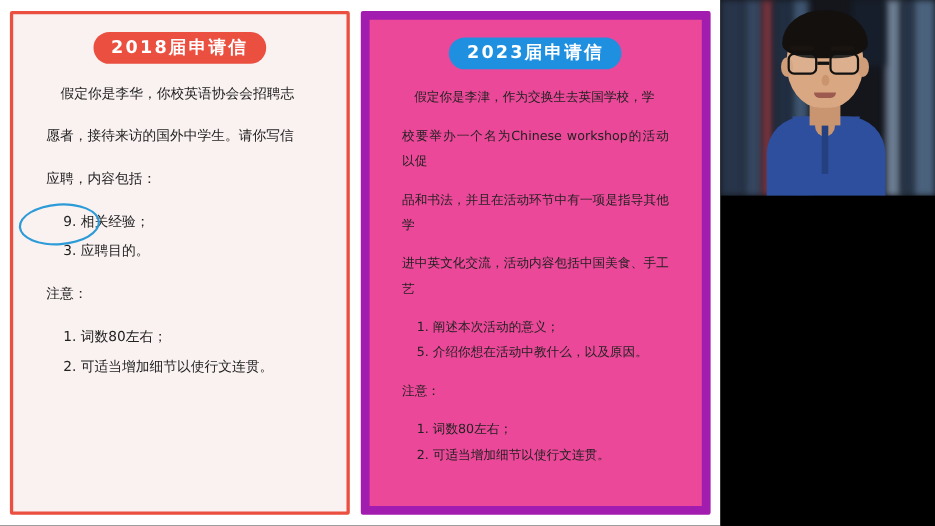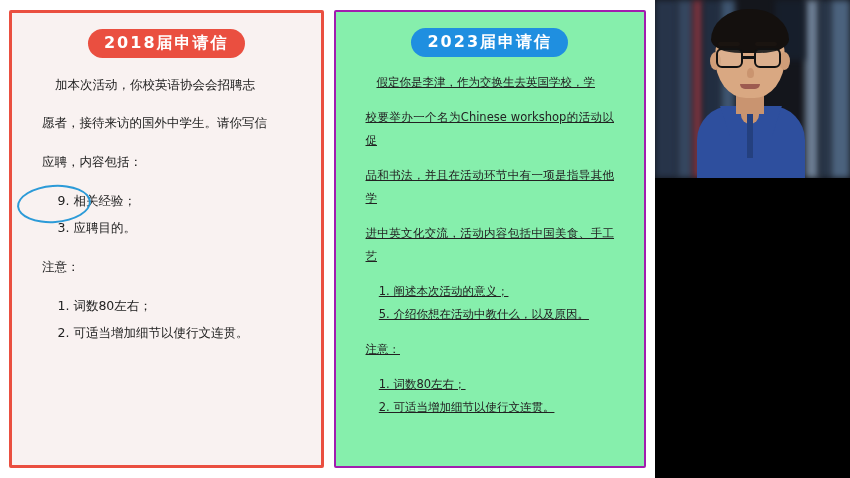--- a/index.html
+++ b/index.html
@@ -37,22 +37,22 @@
     border-radius: 2px;
     padding: 16px 18px 10px 18px;
     position: relative;
     overflow: hidden;
   }
   .panel-left {
     background: #f9f2f1;
     border: 3px solid #ea4f40;
   }
   .panel-right {
-    background: #86efac;
-    border: 2px solid #a21caf;
+    background: #ec4899;
+    border: 8px solid #a21caf;
   }
   .panel-title {
     display: block;
     margin: 0 auto 14px auto;
     width: fit-content;
     color: #ffffff;
     font-size: 16px;
     font-weight: bold;
     letter-spacing: 2px;
     padding: 5px 16px 6px 16px;
@@ -65,21 +65,20 @@
 
   .body-text {
     color: #222222;
     font-size: 12.5px;
     line-height: 2.15;
     text-align: justify;
   }
   .panel-right .body-text {
     font-size: 11.5px;
     line-height: 2.0;
-    text-decoration: underline;
   }
   .para {
     margin: 0 0 0 0;
     text-indent: 2em;
   }
   .line {
     margin: 0;
   }
   .indent1 {
     margin: 0;
@@ -248,21 +247,21 @@
 </head>
 <body>
 
 <div class="screen">
 
   <div class="slide">
 
     <div class="panel panel-left">
       <div class="panel-title title-left">2018届申请信</div>
       <div class="body-text">
-        <p class="line para">加本次活动，你校英语协会会招聘志</p>
+        <p class="line para">假定你是李华，你校英语协会会招聘志</p>
         <p class="line noindent">愿者，接待来访的国外中学生。请你写信</p>
         <p class="line noindent">应聘，内容包括：</p>
         <p class="indent1">9. 相关经验；</p>
         <p class="indent1">3. 应聘目的。</p>
         <p class="line noindent">注意：</p>
         <p class="indent1">1. 词数80左右；</p>
         <p class="indent1">2. 可适当增加细节以使行文连贯。</p>
       </div>
       <div class="annotation"></div>
     </div>

